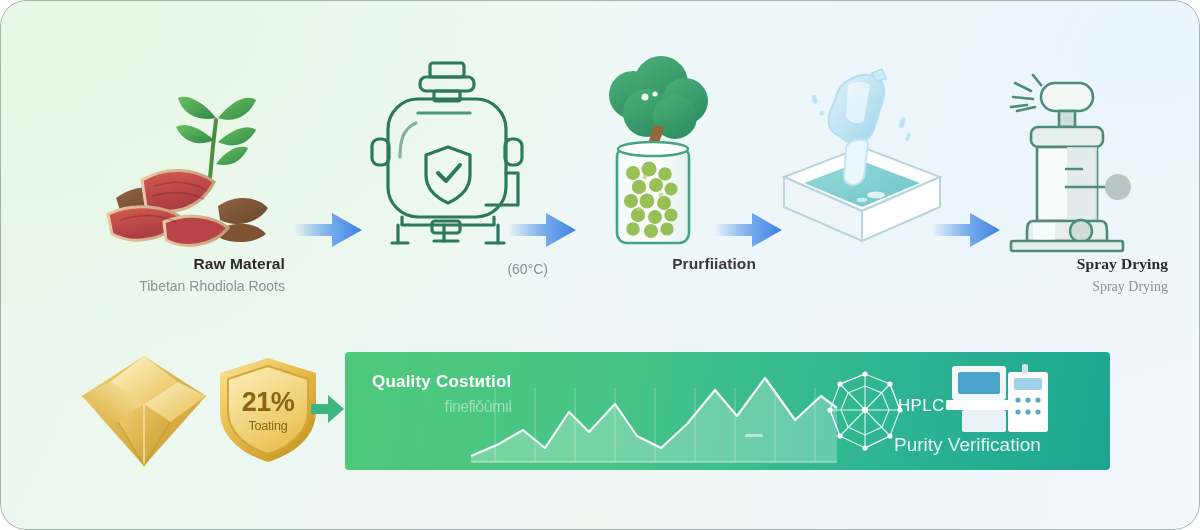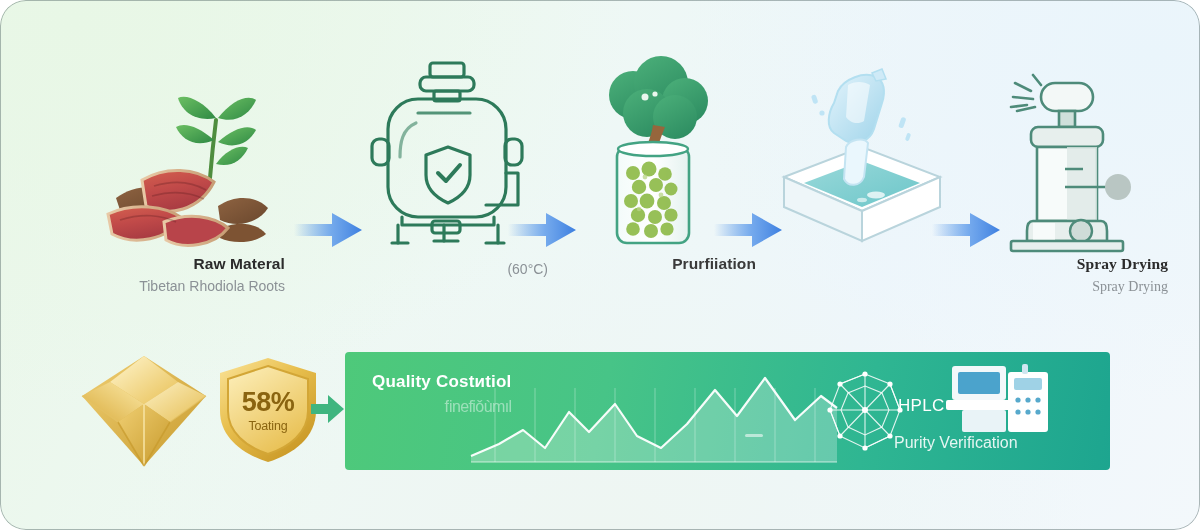--- a/index.html
+++ b/index.html
@@ -136,21 +136,21 @@
     left: 12px;
     top: 18px;
     font-size: 17px;
     color: #ffffff;
     letter-spacing: .3px;
   }
   #hplc-sub {
     position: absolute;
     left: 8px;
     top: 56px;
-    font-size: 16px;
+    font-size: 19px;
     color: rgba(255,255,255,0.88);
   }
   #gem {
     position: absolute;
     left: 78px;
     top: 352px;
     width: 132px;
     height: 118px;
   }
   #shield-badge {
@@ -473,21 +473,21 @@
             <stop offset="1" stop-color="#c79523"></stop>
         </linearGradient>
         <linearGradient id="shIn" x1="0" y1="0" x2="0.6" y2="1">
           <stop offset="0" stop-color="#fdf0bd"></stop>
             <stop offset="1" stop-color="#e9c155"></stop>
         </linearGradient>
       </defs>
       <path d="M54 3 L102 18 V56 C102 82 80 99 54 107 C28 99 6 82 6 56 V18 Z" fill="url(#shG)"></path>
       <path d="M54 11 L94 24 V56 C94 77 76 92 54 99 C32 92 14 77 14 56 V24 Z" fill="url(#shIn)" stroke="#d3a636" stroke-width="2"></path>
     </svg>
-    <div id="badge-pct">58%</div>
+    <div id="badge-pct">21%</div>
     <div id="badge-cap">Toating</div>
   </div>
 
   <div id="band-arrow">
     <svg width="36" height="34" viewBox="0 0 36 34">
       <path d="M1 12 H18 V3 L34 17 L18 31 V22 H1 Z" fill="#3fb57f"></path>
     </svg>
   </div>
 
   <div id="qc-band">

